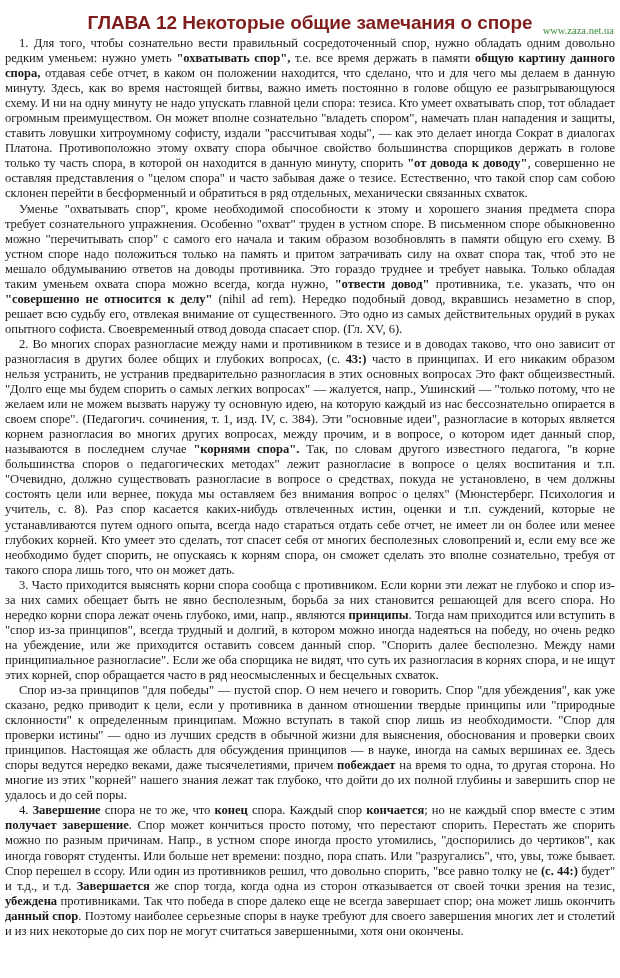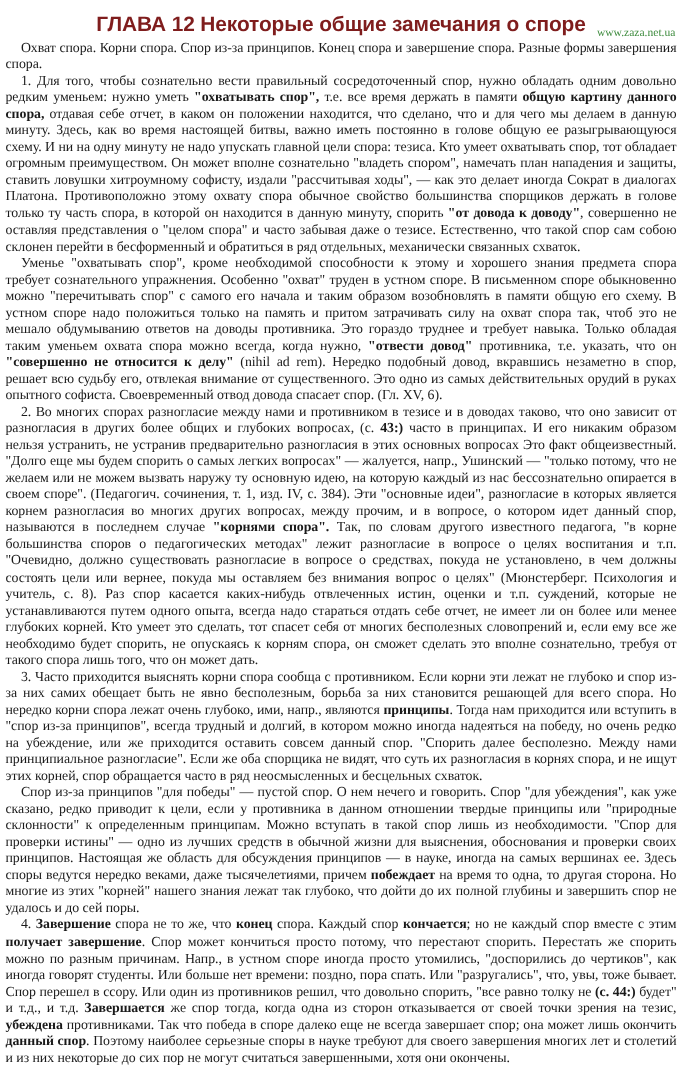--- a/index.html
+++ b/index.html
@@ -46,20 +46,19 @@
   .text b { font-weight: bold; }
 </style>
 </head>
 <body>
 
 <div class="site-url">www.zaza.net.ua</div>
 
 <h1 class="chapter-title">ГЛАВА 12 Некоторые общие замечания о споре</h1>
 
 <div class="text" id="chapter-text">
-    <p><span>Охват спора. Корни спора. Спор из-за принципов. Конец спора и завершение спора. Разные формы завершения спора.</span></p>
     <p><span>1. Для того, чтобы сознательно вести правильный сосредоточенный спор, нужно обладать одним довольно редким уменьем: нужно уметь </span><b>"охватывать спор",</b><span> т.е. все время держать в памяти </span><b>общую картину данного спора,</b><span> отдавая себе отчет, в каком он положении находится, что сделано, что и для чего мы делаем в данную минуту. Здесь, как во время настоящей битвы, важно иметь постоянно в голове общую ее разыгрывающуюся схему. И ни на одну минуту не надо упускать главной цели спора: тезиса. Кто умеет охватывать спор, тот обладает огромным преимуществом. Он может вполне сознательно "владеть спором", намечать план нападения и защиты, ставить ловушки хитроумному софисту, издали "рассчитывая ходы", — как это делает иногда Сократ в диалогах Платона. Противоположно этому охвату спора обычное свойство большинства спорщиков держать в голове только ту часть спора, в которой он находится в данную минуту, спорить </span><b>"от довода к доводу"</b><span>, совершенно не оставляя представления о "целом спора" и часто забывая даже о тезисе. Естественно, что такой спор сам собою склонен перейти в бесформенный и обратиться в ряд отдельных, механически связанных схваток.</span></p>
     <p><span>Уменье "охватывать спор", кроме необходимой способности к этому и хорошего знания предмета спора требует сознательного упражнения. Особенно "охват" труден в устном споре. В письменном споре обыкновенно можно "перечитывать спор" с самого его начала и таким образом возобновлять в памяти общую его схему. В устном споре надо положиться только на память и притом затрачивать силу на охват спора так, чтоб это не мешало обдумыванию ответов на доводы противника. Это гораздо труднее и требует навыка. Только обладая таким уменьем охвата спора можно всегда, когда нужно, </span><b>"отвести довод"</b><span> противника, т.е. указать, что он </span><b>"совершенно не относится к делу"</b><span> (nihil ad rem). Нередко подобный довод, вкравшись незаметно в спор, решает всю судьбу его, отвлекая внимание от существенного. Это одно из самых действительных орудий в руках опытного софиста. Своевременный отвод довода спасает спор. (Гл. XV, 6).</span></p>
     <p><span>2. Во многих спорах разногласие между нами и противником в тезисе и в доводах таково, что оно зависит от разногласия в других более общих и глубоких вопросах, (с. </span><b>43:)</b><span> часто в принципах. И его никаким образом нельзя устранить, не устранив предварительно разногласия в этих основных вопросах Это факт общеизвестный. "Долго еще мы будем спорить о самых легких вопросах" — жалуется, напр., Ушинский — "только потому, что не желаем или не можем вызвать наружу ту основную идею, на которую каждый из нас бессознательно опирается в своем споре". (Педагогич. сочинения, т. 1, изд. IV, с. 384). Эти "основные идеи", разногласие в которых является корнем разногласия во многих других вопросах, между прочим, и в вопросе, о котором идет данный спор, называются в последнем случае </span><b>"корнями спора".</b><span> Так, по словам другого известного педагога, "в корне большинства споров о педагогических методах" лежит разногласие в вопросе о целях воспитания и т.п. "Очевидно, должно существовать разногласие в вопросе о средствах, покуда не установлено, в чем должны состоять цели или вернее, покуда мы оставляем без внимания вопрос о целях" (Мюнстерберг. Психология и учитель, с. 8). Раз спор касается каких-нибудь отвлеченных истин, оценки и т.п. суждений, которые не устанавливаются путем одного опыта, всегда надо стараться отдать себе отчет, не имеет ли он более или менее глубоких корней. Кто умеет это сделать, тот спасет себя от многих бесполезных словопрений и, если ему все же необходимо будет спорить, не опускаясь к корням спора, он сможет сделать это вполне сознательно, требуя от такого спора лишь того, что он может дать.</span></p>
     <p><span>3. Часто приходится выяснять корни спора сообща с противником. Если корни эти лежат не глубоко и спор из-за них самих обещает быть не явно бесполезным, борьба за них становится решающей для всего спора. Но нередко корни спора лежат очень глубоко, ими, напр., являются </span><b>принципы</b><span>. Тогда нам приходится или вступить в "спор из-за принципов", всегда трудный и долгий, в котором можно иногда надеяться на победу, но очень редко на убеждение, или же приходится оставить совсем данный спор. "Спорить далее бесполезно. Между нами принципиальное разногласие". Если же оба спорщика не видят, что суть их разногласия в корнях спора, и не ищут этих корней, спор обращается часто в ряд неосмысленных и бесцельных схваток.</span></p>
     <p><span>Спор из-за принципов "для победы" — пустой спор. О нем нечего и говорить. Спор "для убеждения", как уже сказано, редко приводит к цели, если у противника в данном отношении твердые принципы или "природные склонности" к определенным принципам. Можно вступать в такой спор лишь из необходимости. "Спор для проверки истины" — одно из лучших средств в обычной жизни для выяснения, обоснования и проверки своих принципов. Настоящая же область для обсуждения принципов — в науке, иногда на самых вершинах ее. Здесь споры ведутся нередко веками, даже тысячелетиями, причем </span><b>побеждает</b><span> на время то одна, то другая сторона. Но многие из этих "корней" нашего знания лежат так глубоко, что дойти до их полной глубины и завершить спор не удалось и до сей поры.</span></p>
     <p><span>4. </span><b>Завершение</b><span> спора не то же, что </span><b>конец</b><span> спора. Каждый спор </span><b>кончается</b><span>; но не каждый спор вместе с этим </span><b>получает завершение</b><span>. Спор может кончиться просто потому, что перестают спорить. Перестать же спорить можно по разным причинам. Напр., в устном споре иногда просто утомились, "доспорились до чертиков", как иногда говорят студенты. Или больше нет времени: поздно, пора спать. Или "разругались", что, увы, тоже бывает. Спор перешел в ссору. Или один из противников решил, что довольно спорить, "все равно толку не </span><b>(с. 44:)</b><span> будет" и т.д., и т.д. </span><b>Завершается</b><span> же спор тогда, когда одна из сторон отказывается от своей точки зрения на тезис, </span><b>убеждена</b><span> противниками. Так что победа в споре далеко еще не всегда завершает спор; она может лишь окончить </span><b>данный спор</b><span>. Поэтому наиболее серьезные споры в науке требуют для своего завершения многих лет и столетий и из них некоторые до сих пор не могут считаться завершенными, хотя они окончены.</span></p>
   </div>
 
 </body></html>

